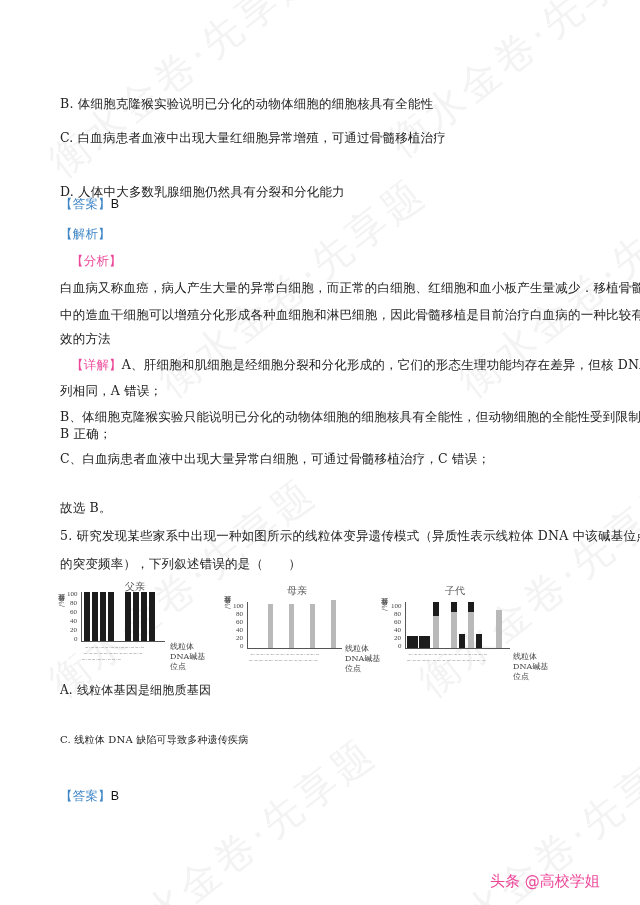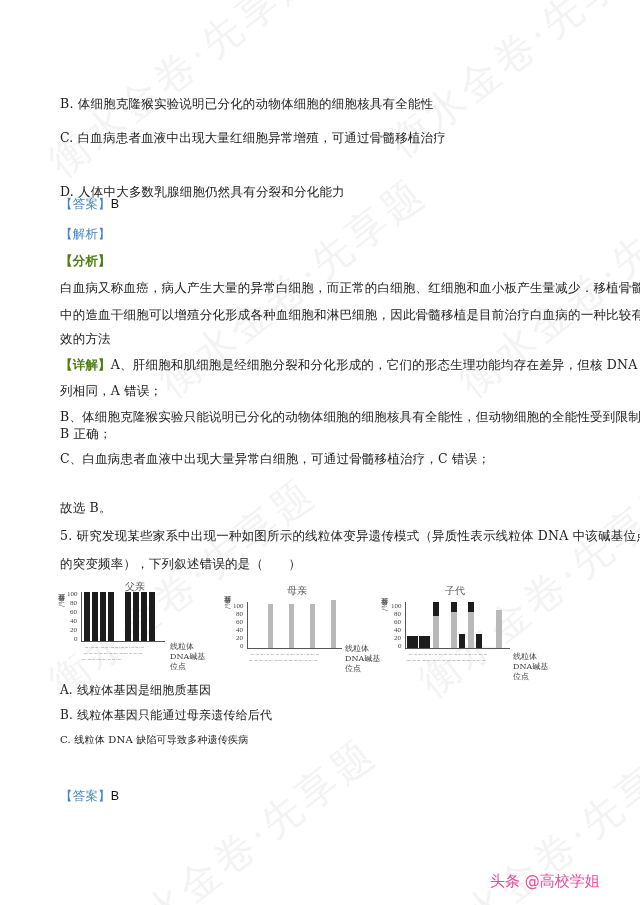--- a/index.html
+++ b/index.html
@@ -3,21 +3,21 @@
 <meta charset="utf-8">
 <style>
   html, body { margin: 0; padding: 0; }
   body {
     width: 640px; height: 905px; background: #ffffff; position: relative; overflow: hidden;
     font-family: "DejaVu Serif", "Liberation Serif", serif; color: #222;
   }
   .page { position: absolute; left: 0; top: 0; width: 640px; height: 905px; }
   .line { position: absolute; left: 60px; font-size: 12.5px; white-space: nowrap; line-height: 16px; letter-spacing: 0.2px; }
   .tag { color: #3f86c6; }
-  .tag-black { color: #4d7c0f; font-weight: bold; }
+  .tag-black { color: #ec4899; font-weight: normal; margin-left: 11px; }
   .ans-val { font-family: "Liberation Sans", sans-serif; color: #111; }
   .watermark {
     position: absolute; color: rgba(180,180,180,0.16); font-size: 40px; font-family: "DejaVu Sans", sans-serif;
     transform: rotate(-38deg); white-space: nowrap; pointer-events: none; letter-spacing: 4px;
   }
   .figures { position: absolute; left: 55px; top: 580px; width: 500px; height: 95px; }
   .chart { position: absolute; top: 0; height: 95px; }
   .chart-title { position: absolute; font-size: 10px; color: #555; }
   .yaxis { position: absolute; border-left: 1px solid #555; }
   .ytick { position: absolute; font-size: 7px; color: #444; font-family: "Liberation Serif", serif; }
@@ -143,21 +143,20 @@
         <div class="bar bar-dark" style="left:70px;width:6px;height:14px;"></div>
         <div class="bar bar-light" style="left:90px;width:6px;height:38px;"></div>
       </div>
       <div class="xaxis" style="left:25px;top:68px;width:105px;"></div>
       <div class="xticks" style="left:27px;top:71px;width:100px;">~·~~·~~·~~·~~·~~·~~·~~·~<br>~·~~·~~·~~·~~·~~·~~·~~·~</div>
       <div class="xlabel" style="left:133px;top:72px;width:40px;white-space:normal;">线粒体DNA碱基位点</div>
     </div>
   </div>
 
   <div class="line" style="top:682px;font-size:12px;">A.  线粒体基因是细胞质基因</div>
-  <div class="line" style="top:707px;font-size:12px;">B.  线粒体基因只能通过母亲遗传给后代</div>
   <div class="line" style="top:732px;font-size:10px;">C.  线粒体 DNA 缺陷可导致多种遗传疾病</div>
 
   <div class="line" style="top:788px;">
     <span class="tag">【答案】</span><span class="ans-val">B</span>
   </div>
 
   <div class="footer-brand">头条 @高校学姐</div>
 </div>
 
 </body></html>

